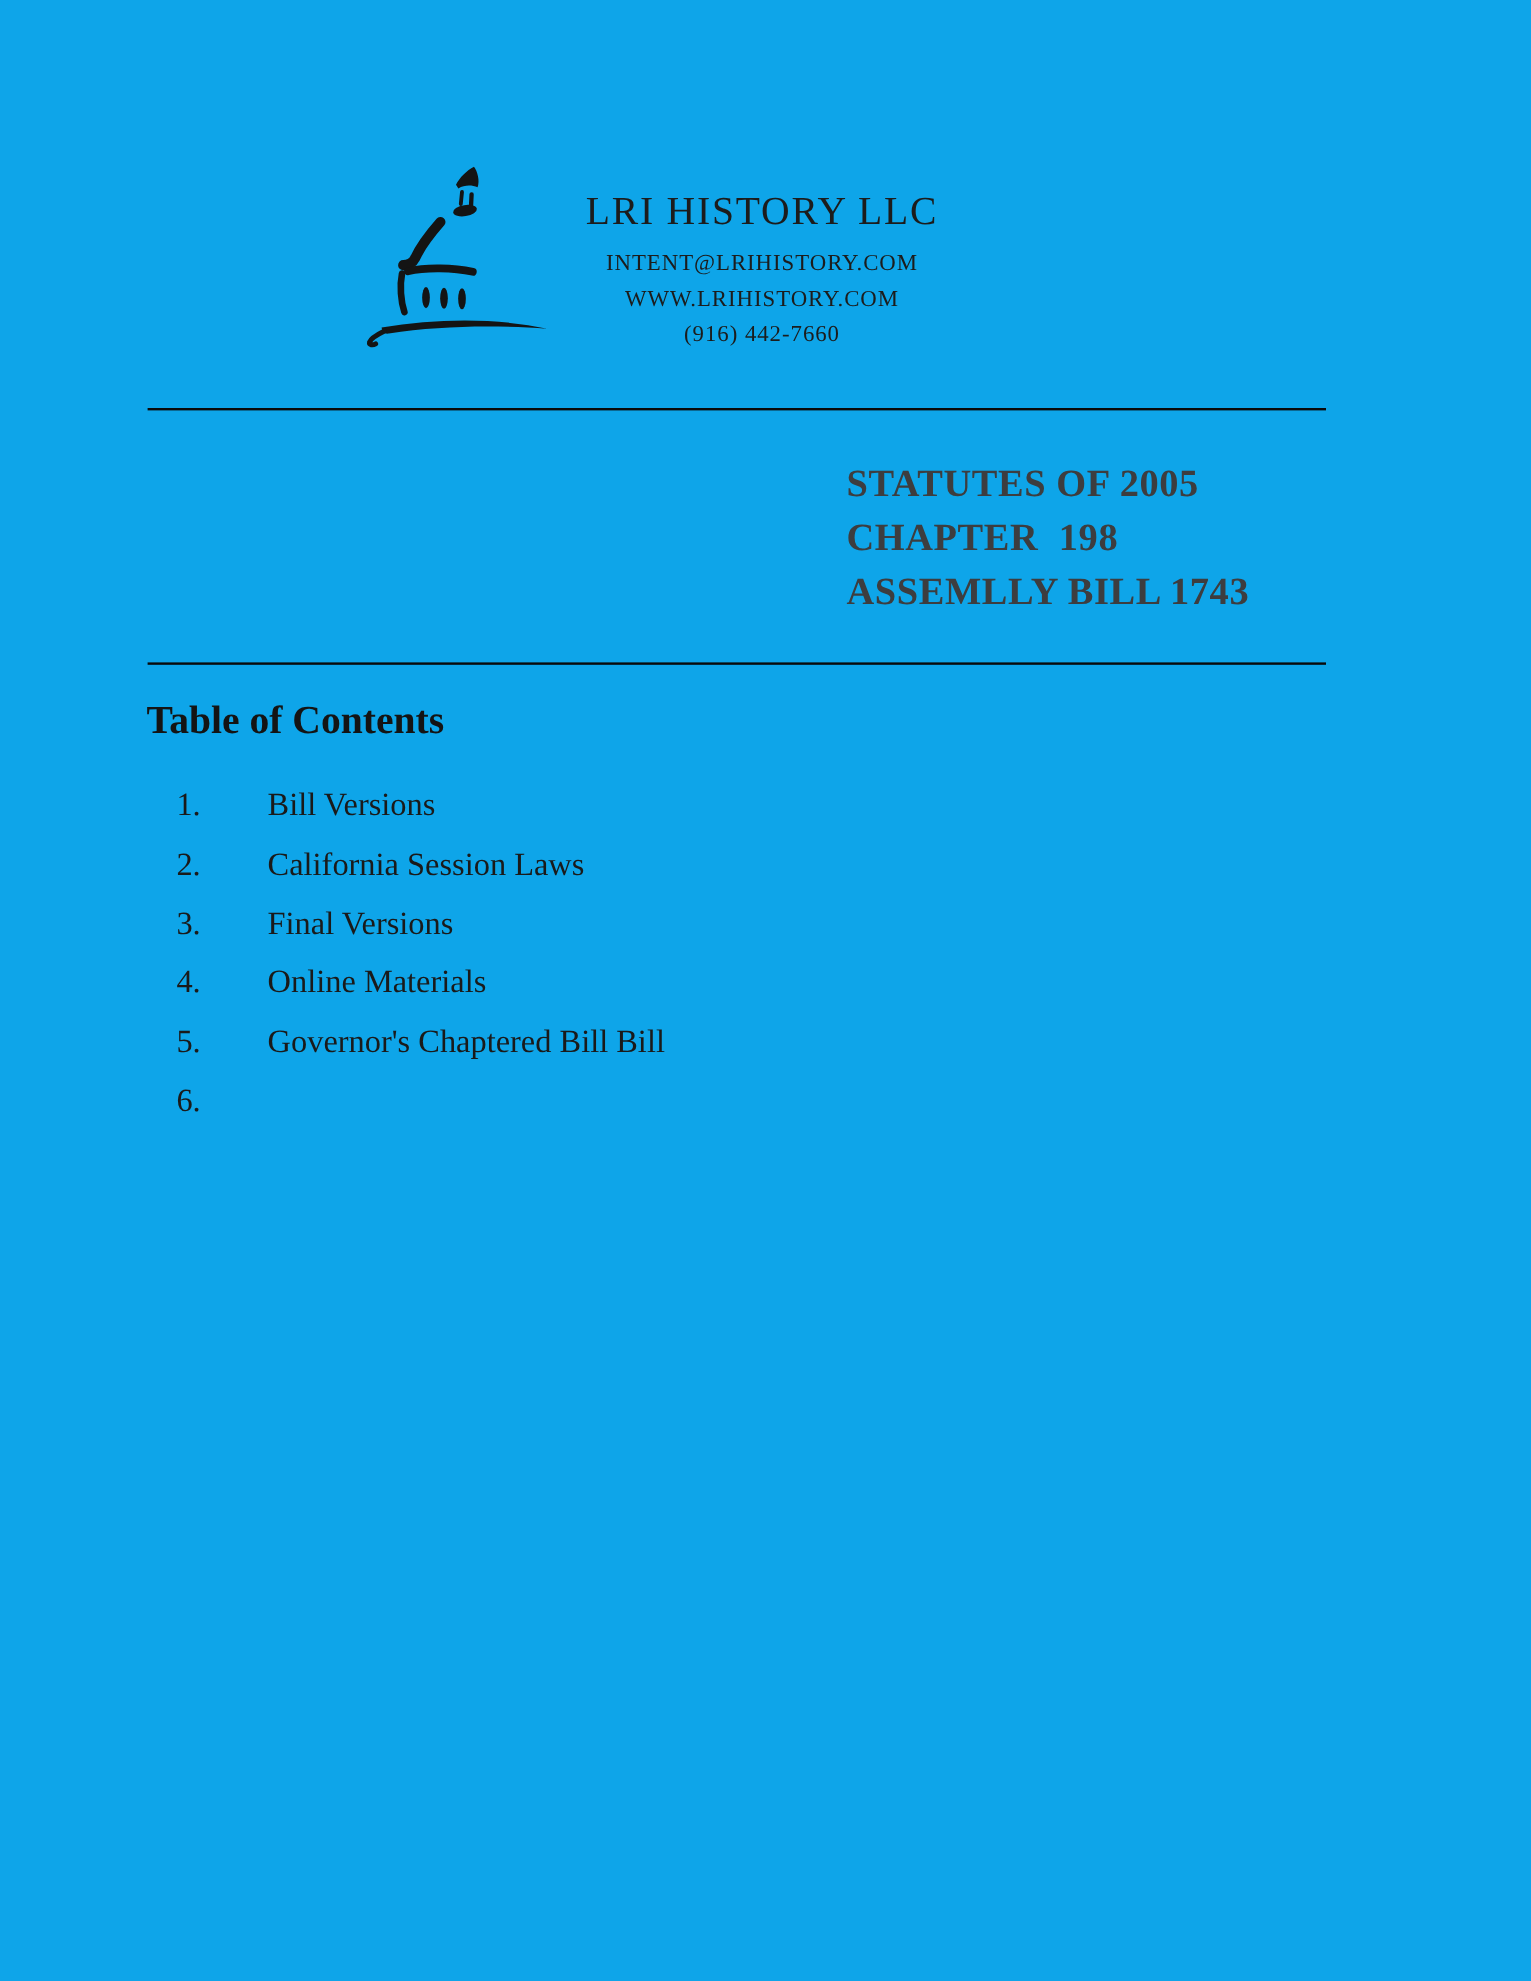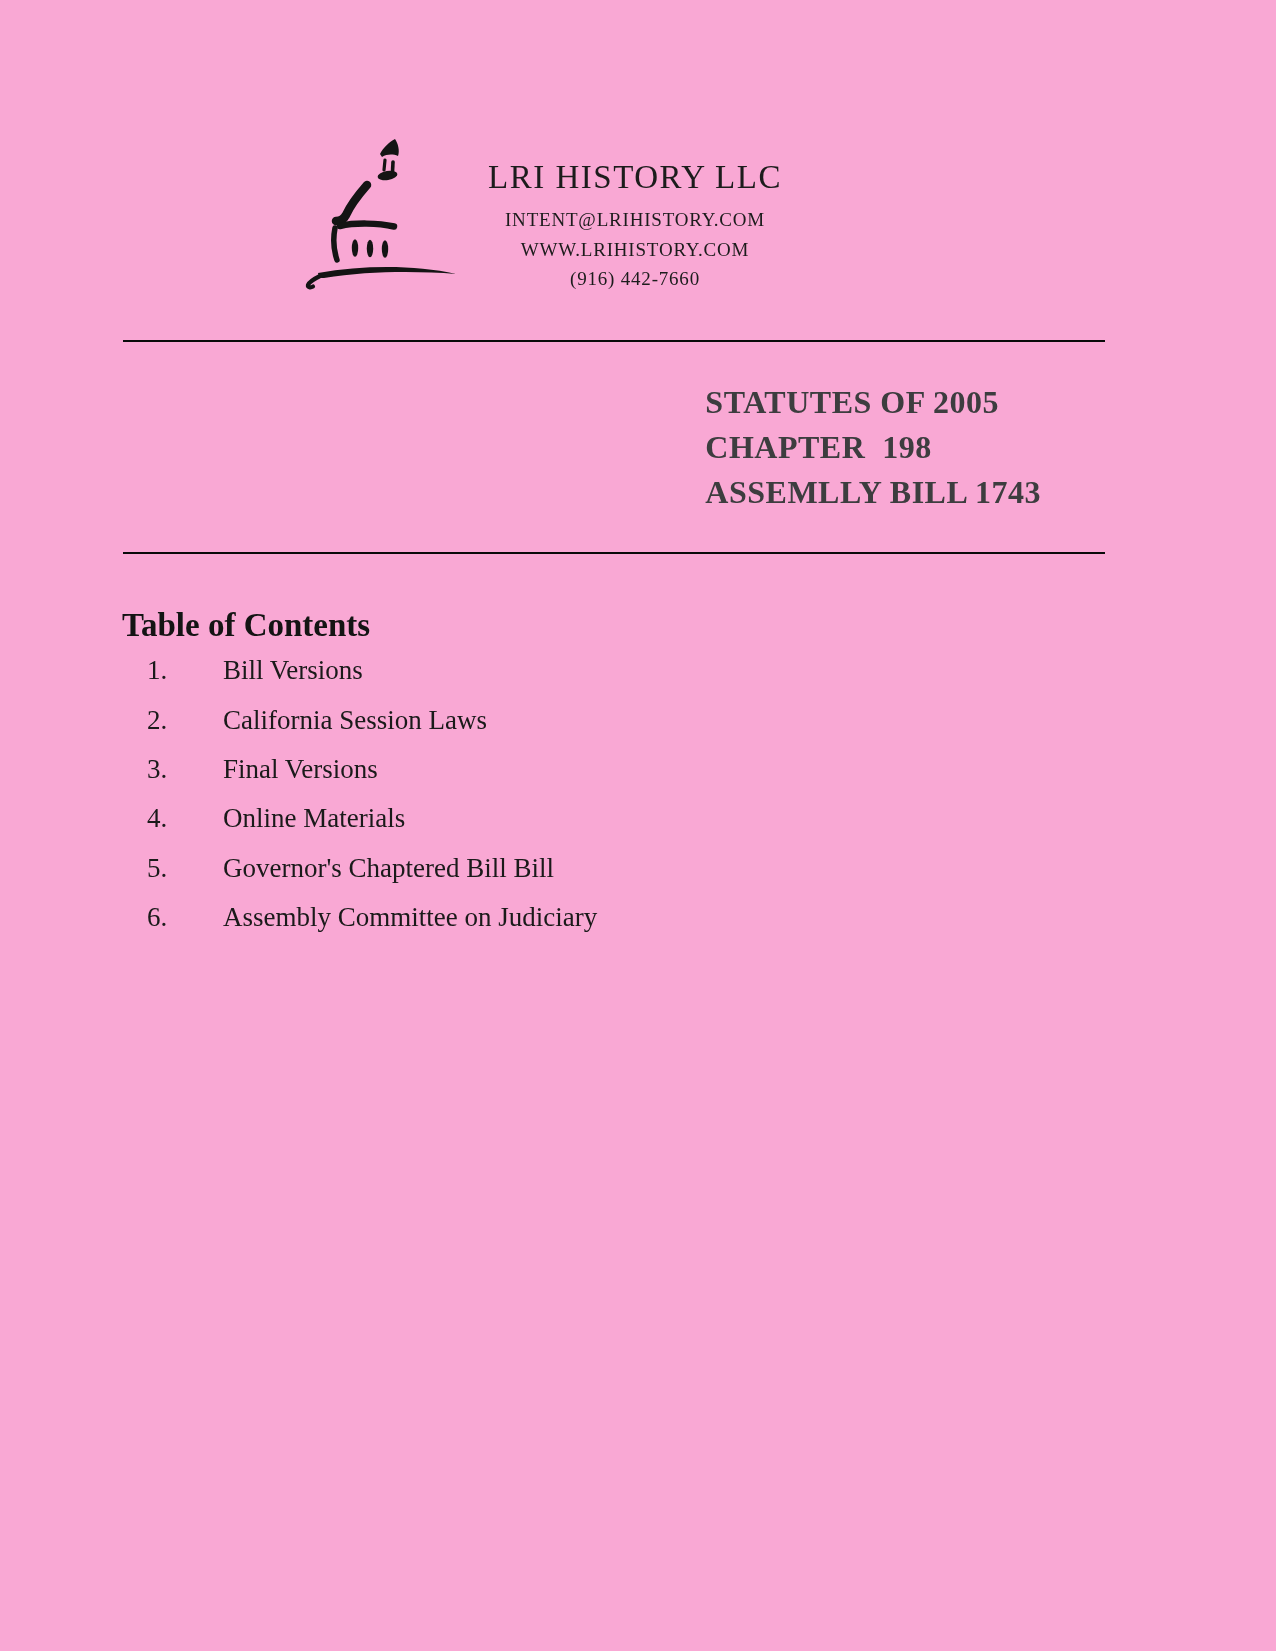--- a/index.html
+++ b/index.html
@@ -1,20 +1,20 @@
 <!DOCTYPE html>
 <html><head>
 <meta charset="utf-8">
 <style>
   html, body { margin: 0; padding: 0; background: #ffffff; }
   .page {
     position: relative;
     width: 1276px;
     height: 1651px;
-    background: #f9a8d4;
+    background: #0ea5e9;
     font-family: "Liberation Serif", "DejaVu Serif", serif;
     color: #141414;
     overflow: hidden;
   }
 
   
   .logo {
     position: absolute;
     left: 290px;
     top: 123px;
@@ -66,21 +66,21 @@
     line-height: 45px;
     letter-spacing: 0.5px;
     color: #3d3d3f;
   }
   .bill-ref .line { white-space: pre; }
 
   
   .toc-title {
     position: absolute;
     left: 122px;
-    top: 604px;
+    top: 580px;
     margin: 0;
     font-size: 33px;
     line-height: 43px;
     font-weight: bold;
     color: #141414;
     white-space: pre;
   }
   .toc-list {
     position: absolute;
     left: 147px;
@@ -163,17 +163,16 @@
     <div class="toc-item">
       <span class="num">4.</span>
       <span class="label">Online Materials</span>
     </div>
     <div class="toc-item">
       <span class="num">5.</span>
       <span class="label">Governor's Chaptered Bill Bill</span>
     </div>
     <div class="toc-item">
       <span class="num">6.</span>
-      <span class="label">Assembly Committee on Judiciary</span>
     </div>
   </div>
 
 </div>
 
 </body></html>

